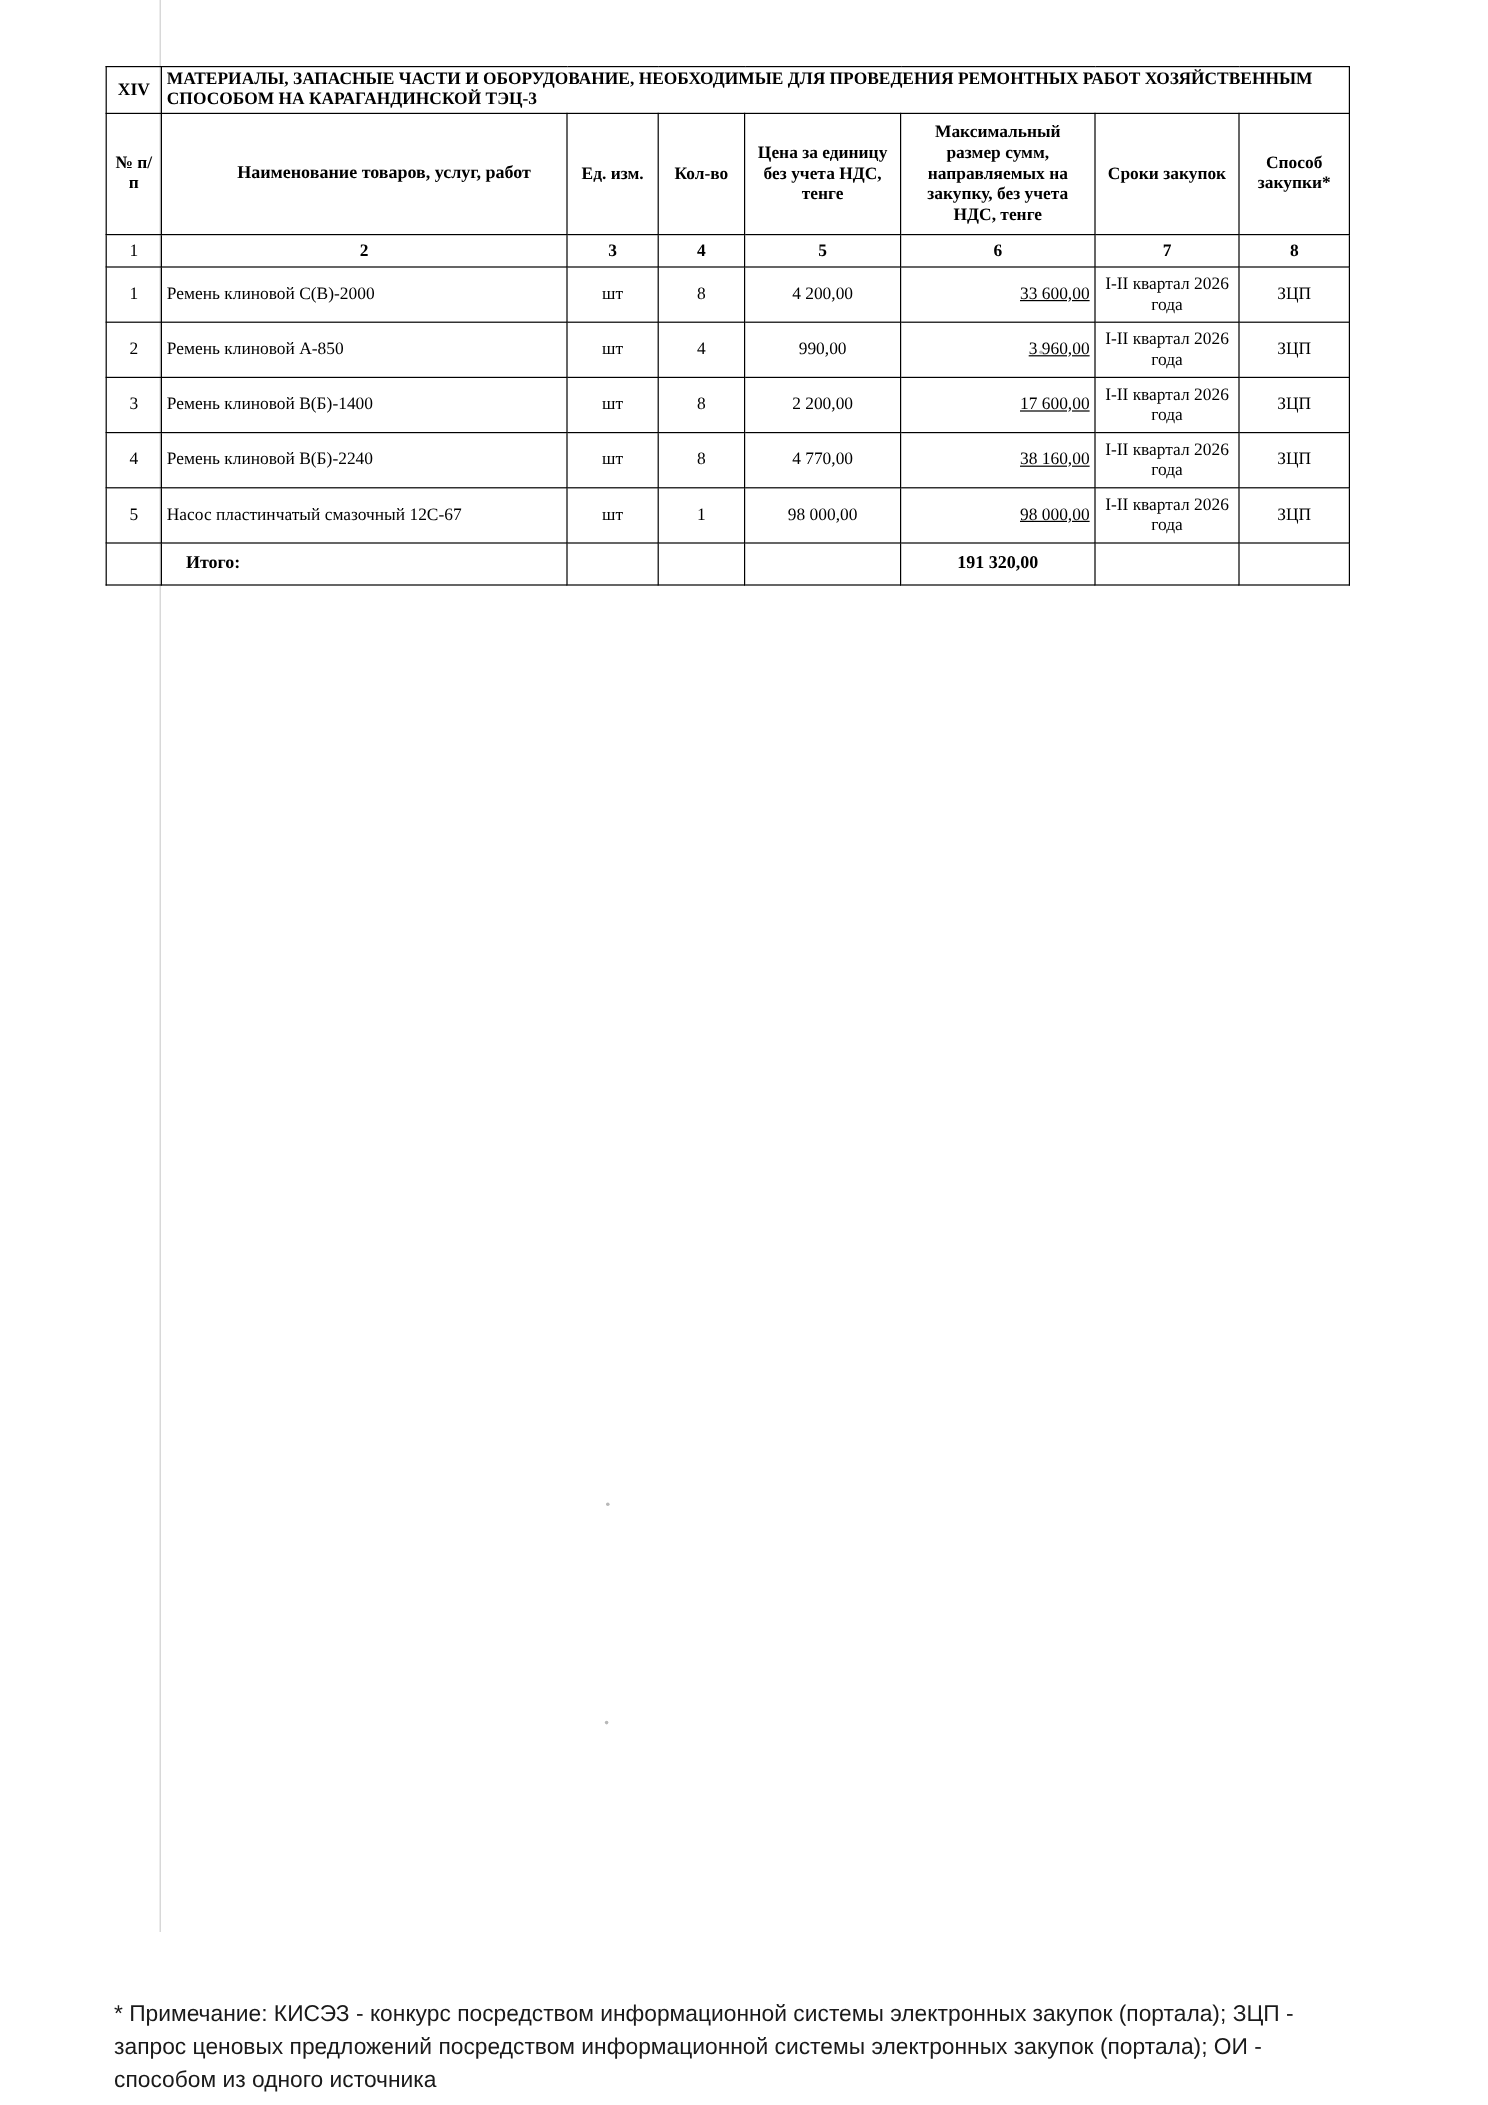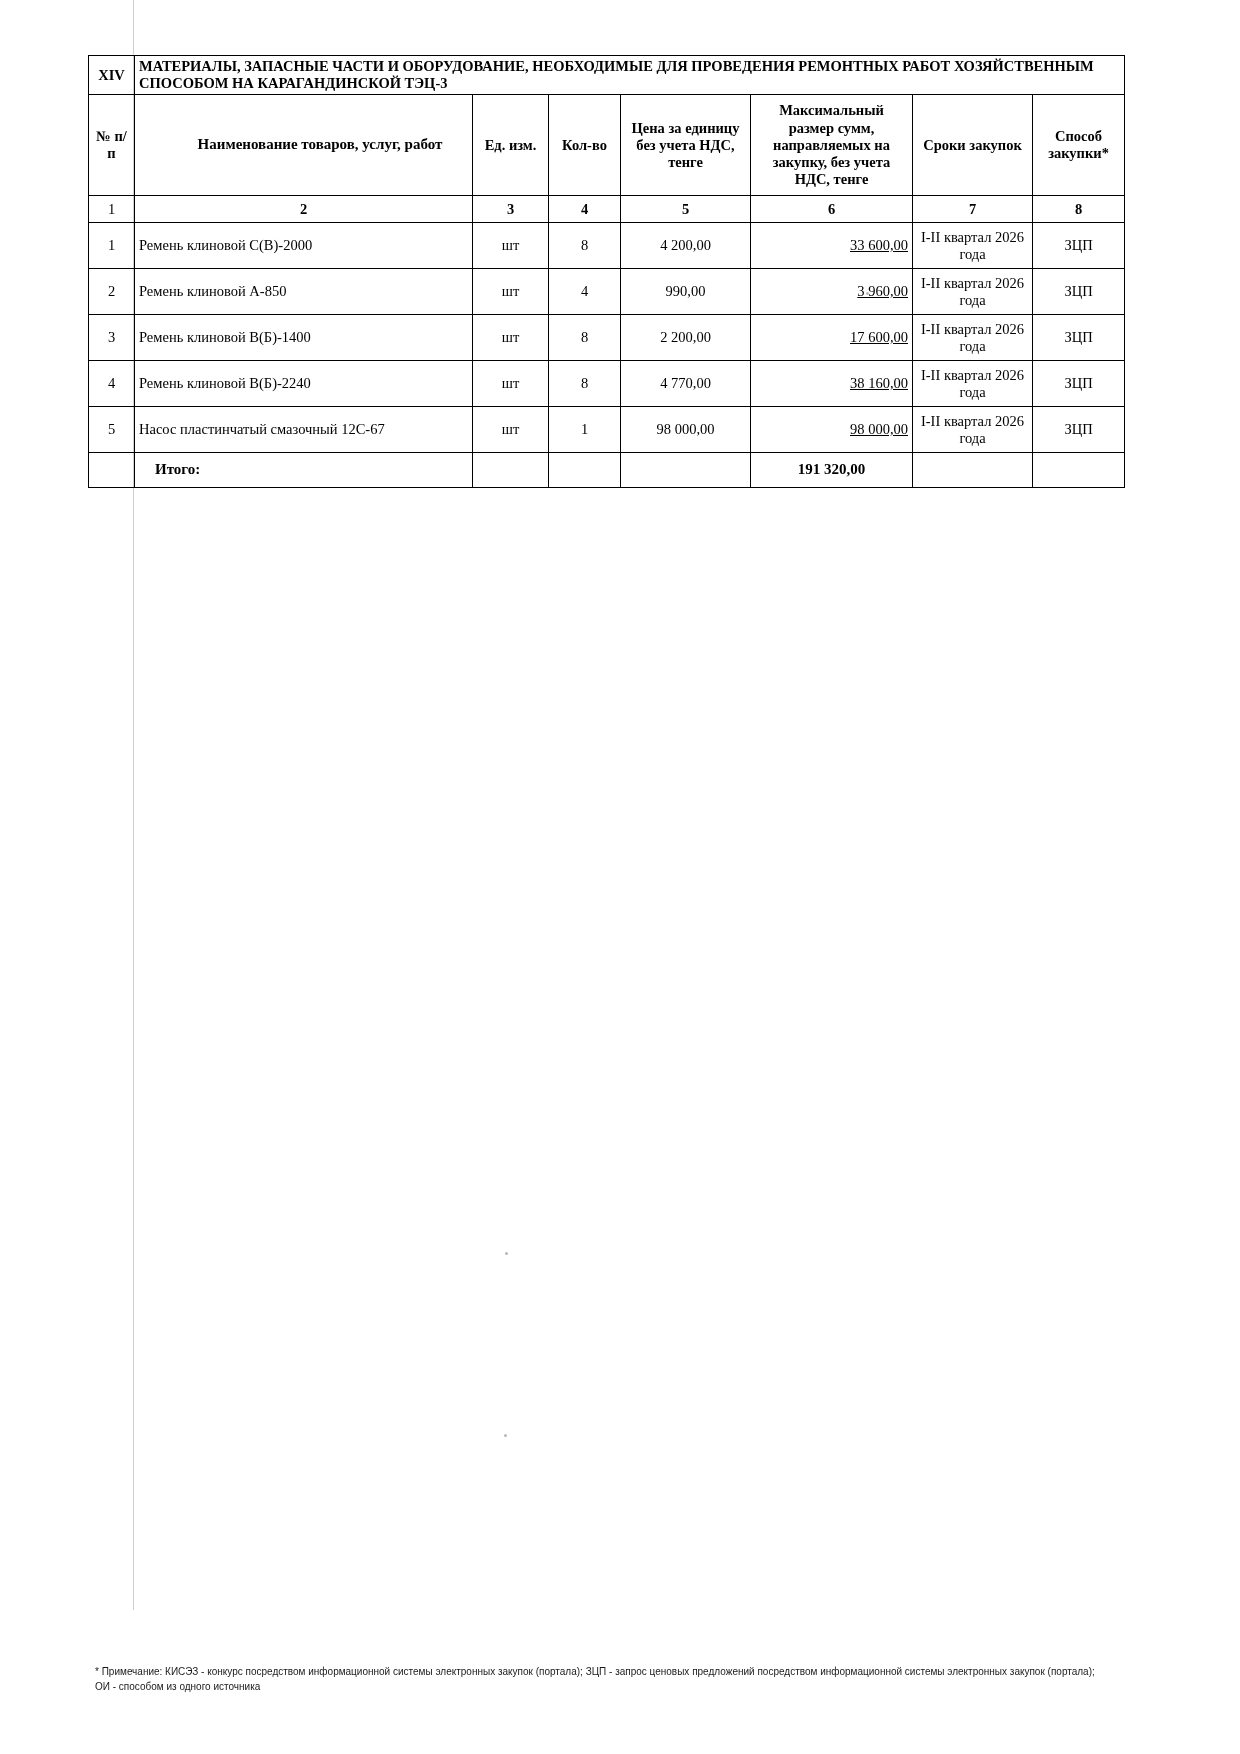--- a/index.html
+++ b/index.html
@@ -109,21 +109,21 @@
   .total td.lbl { text-align: left; padding-left: 20px; font-size: 15px; }
   .total td.val { text-align: center; font-size: 15px; margin-left: 36px; }
 
   
   .footnote {
     position: absolute;
     left: 95px;
     top: 1665px;
     width: 1010px;
     font-family: "Liberation Sans", sans-serif;
-    font-size: 10px;
+    font-size: 19px;
     line-height: 1.45;
     color: #1a1a1a;
   }
 
   
   .speck {
     position: absolute;
     background: #b8b8b8;
     border-radius: 50%;
   }

